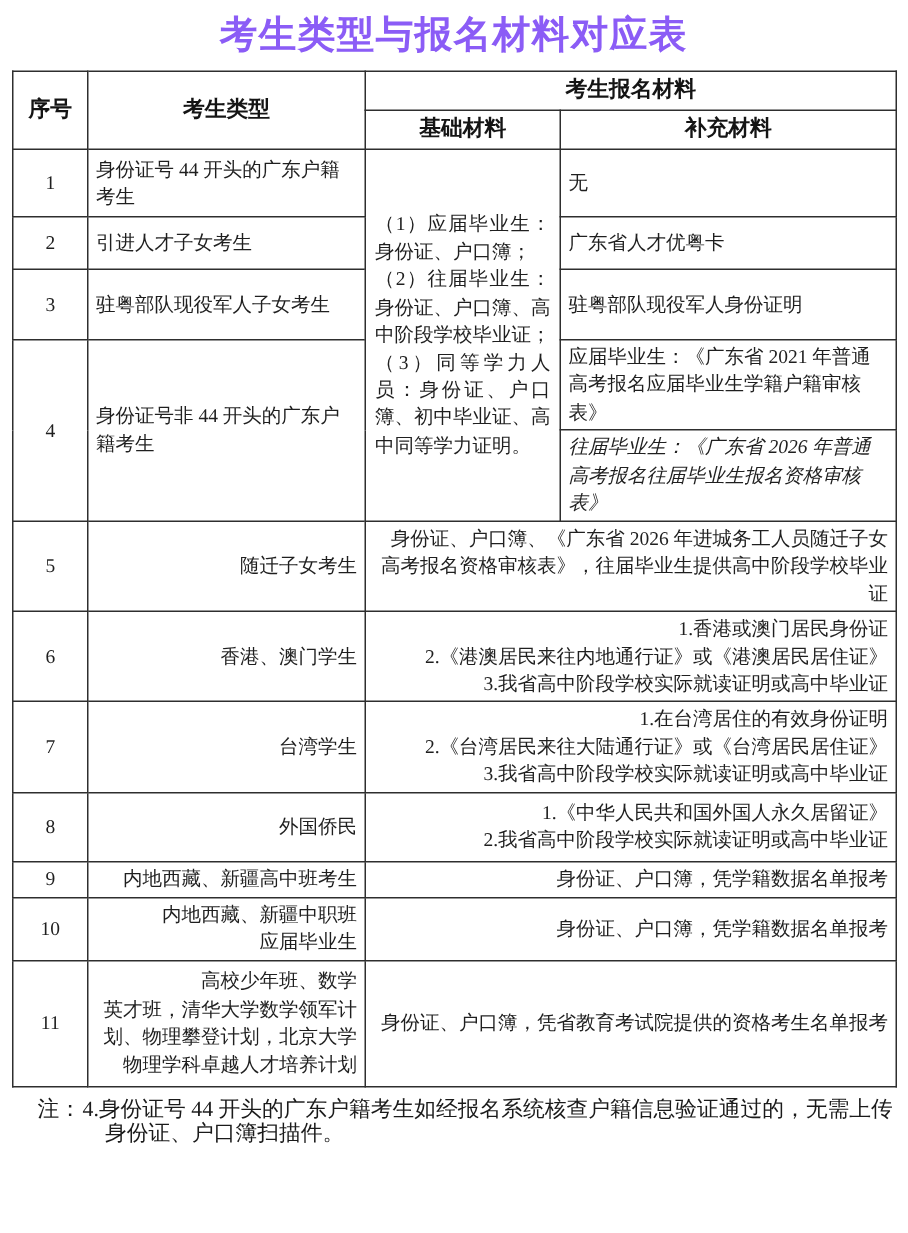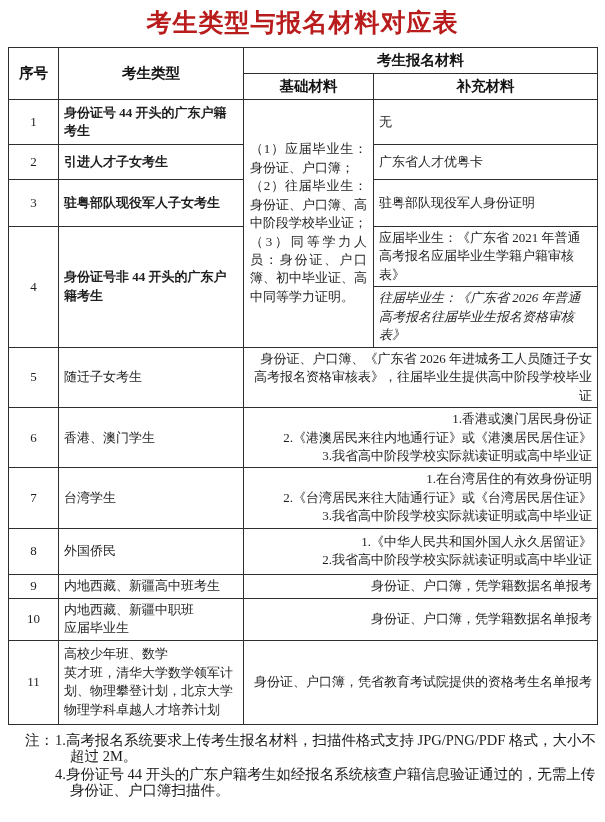--- a/index.html
+++ b/index.html
@@ -13,21 +13,21 @@
   }
   .page { padding: 4px 8px 0 8px; }
 
   .doc-title {
     text-align: center;
     font-family: "Liberation Sans", "DejaVu Sans", sans-serif;
     font-weight: bold;
     font-size: 25px;
     letter-spacing: 1px;
     margin: 2px 0 8px 0;
-    color: #b91c1c;
+    color: #8b5cf6;
   }
 
   table.main {
     border-collapse: collapse;
     table-layout: fixed;
     width: 589px;
   }
   col.c-no   { width: 50px; }
   col.c-type { width: 185px; }
   col.c-basic{ width: 130px; }
@@ -43,22 +43,22 @@
   }
   th {
     font-family: "Liberation Sans", "DejaVu Sans", sans-serif;
     font-weight: bold;
     font-size: 14.5px;
     text-align: center;
     padding: 1px 2px;
     color: #141414;
   }
   td.num  { text-align: center; }
-  td.type-left   { text-align: left; font-weight: bold; }
-  td.type-center { text-align: left; }
+  td.type-left   { text-align: left; }
+  td.type-center { text-align: right; }
   td.basic {
     text-align: justify;
     white-space: pre-line;
     padding: 3px 6px;
   }
   td.supp { text-align: left; }
   td.mat  { text-align: right; }
   .pre { white-space: pre-line; }
 
   .h-head1 td, .h-head1 th { height: 26px; }
@@ -199,18 +199,17 @@
 英才班，清华大学数学领军计
 划、物理攀登计划，北京大学
 物理学科卓越人才培养计划</td>
         <td class="mat" colspan="2">身份证、户口簿，凭省教育考试院提供的资格考生名单报考</td>
       </tr>
     </tbody>
   </table>
 
   <div class="notes">
     <span class="notes-label">注：</span>
-    <div class="note-item">1.高考报名系统要求上传考生报名材料，扫描件格式支持 JPG/PNG/PDF 格式，大小不超过 2M。</div>
     <div class="note-item">4.身份证号 44 开头的广东户籍考生如经报名系统核查户籍信息验证通过的，无需上传身份证、户口簿扫描件。</div>
 
   </div>
 
 </div>
 
 </body></html>

